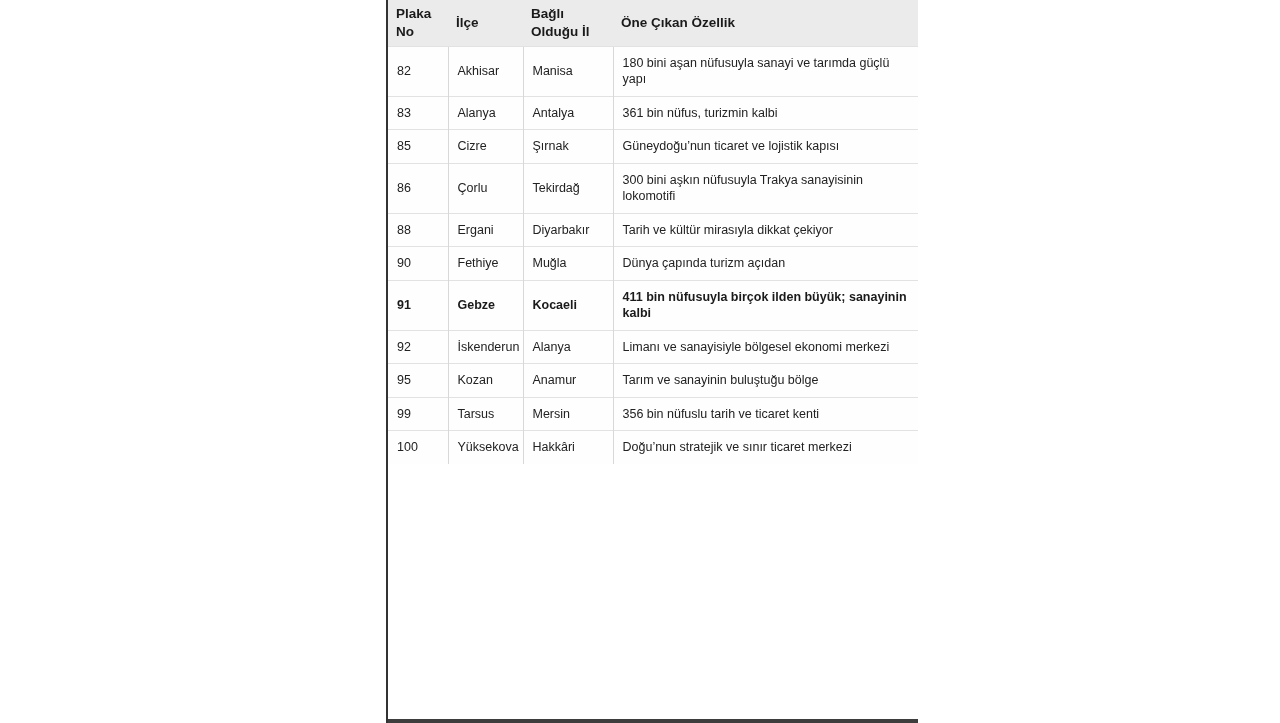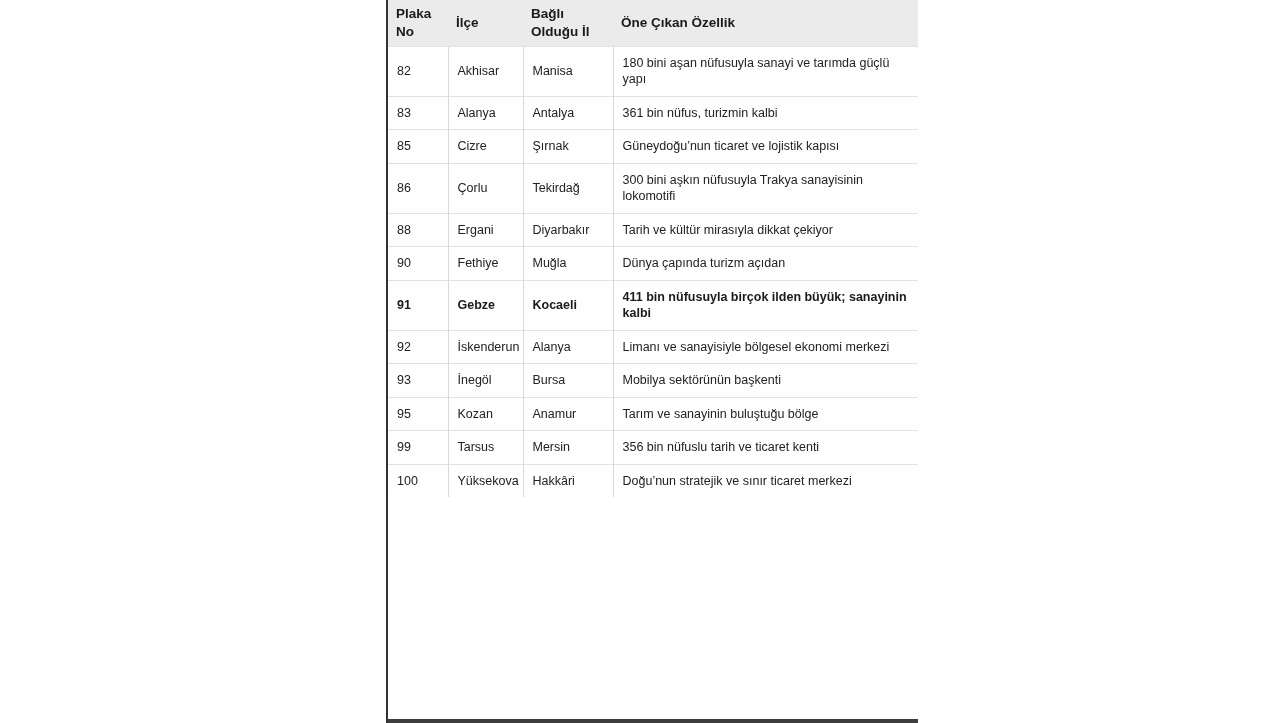--- a/index.html
+++ b/index.html
@@ -132,26 +132,20 @@
             <td>Kocaeli</td>
             <td>411 bin nüfusuyla birçok ilden büyük; sanayinin kalbi</td>
           </tr>
           <tr>
             <td>92</td>
             <td>İskenderun</td>
             <td>Alanya</td>
             <td>Limanı ve sanayisiyle bölgesel ekonomi merkezi</td>
           </tr>
           <tr>
-            <td>93</td>
-            <td>İnegöl</td>
-            <td>Bursa</td>
-            <td>Mobilya sektörünün başkenti</td>
-          </tr>
-          <tr>
             <td>95</td>
             <td>Kozan</td>
             <td>Anamur</td>
             <td>Tarım ve sanayinin buluştuğu bölge</td>
           </tr>
           <tr>
             <td>99</td>
             <td>Tarsus</td>
             <td>Mersin</td>
             <td>356 bin nüfuslu tarih ve ticaret kenti</td>

